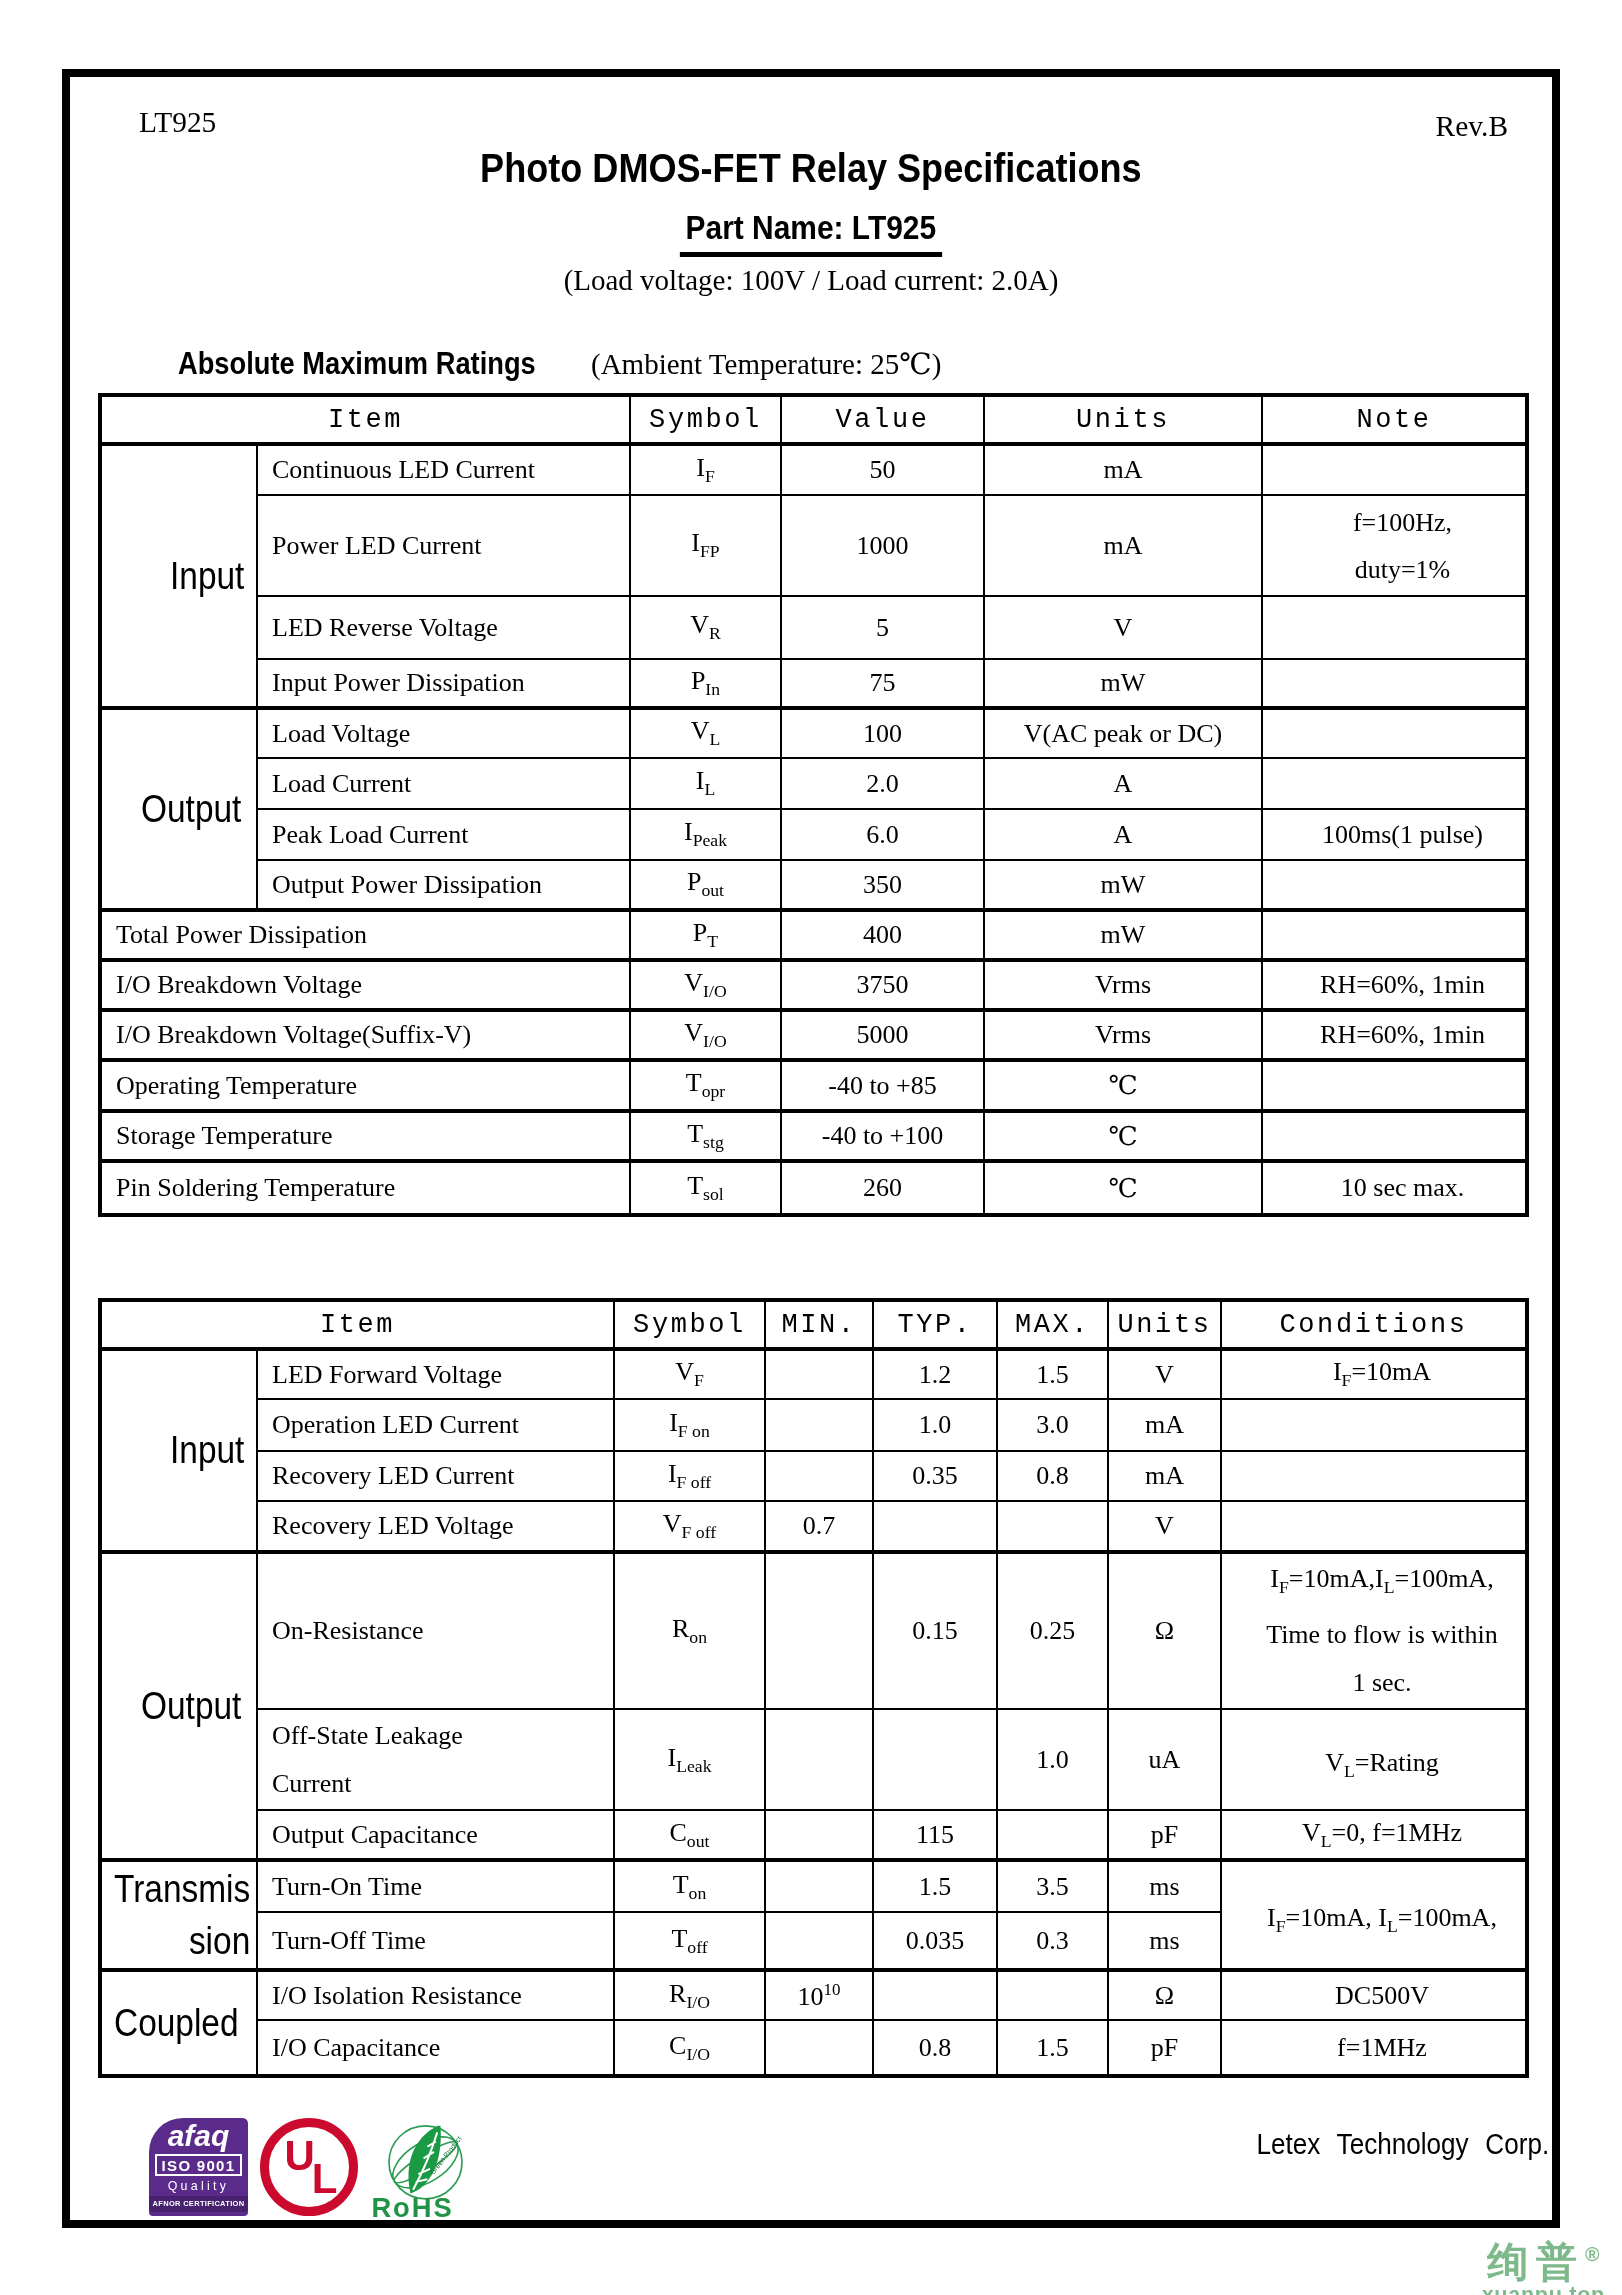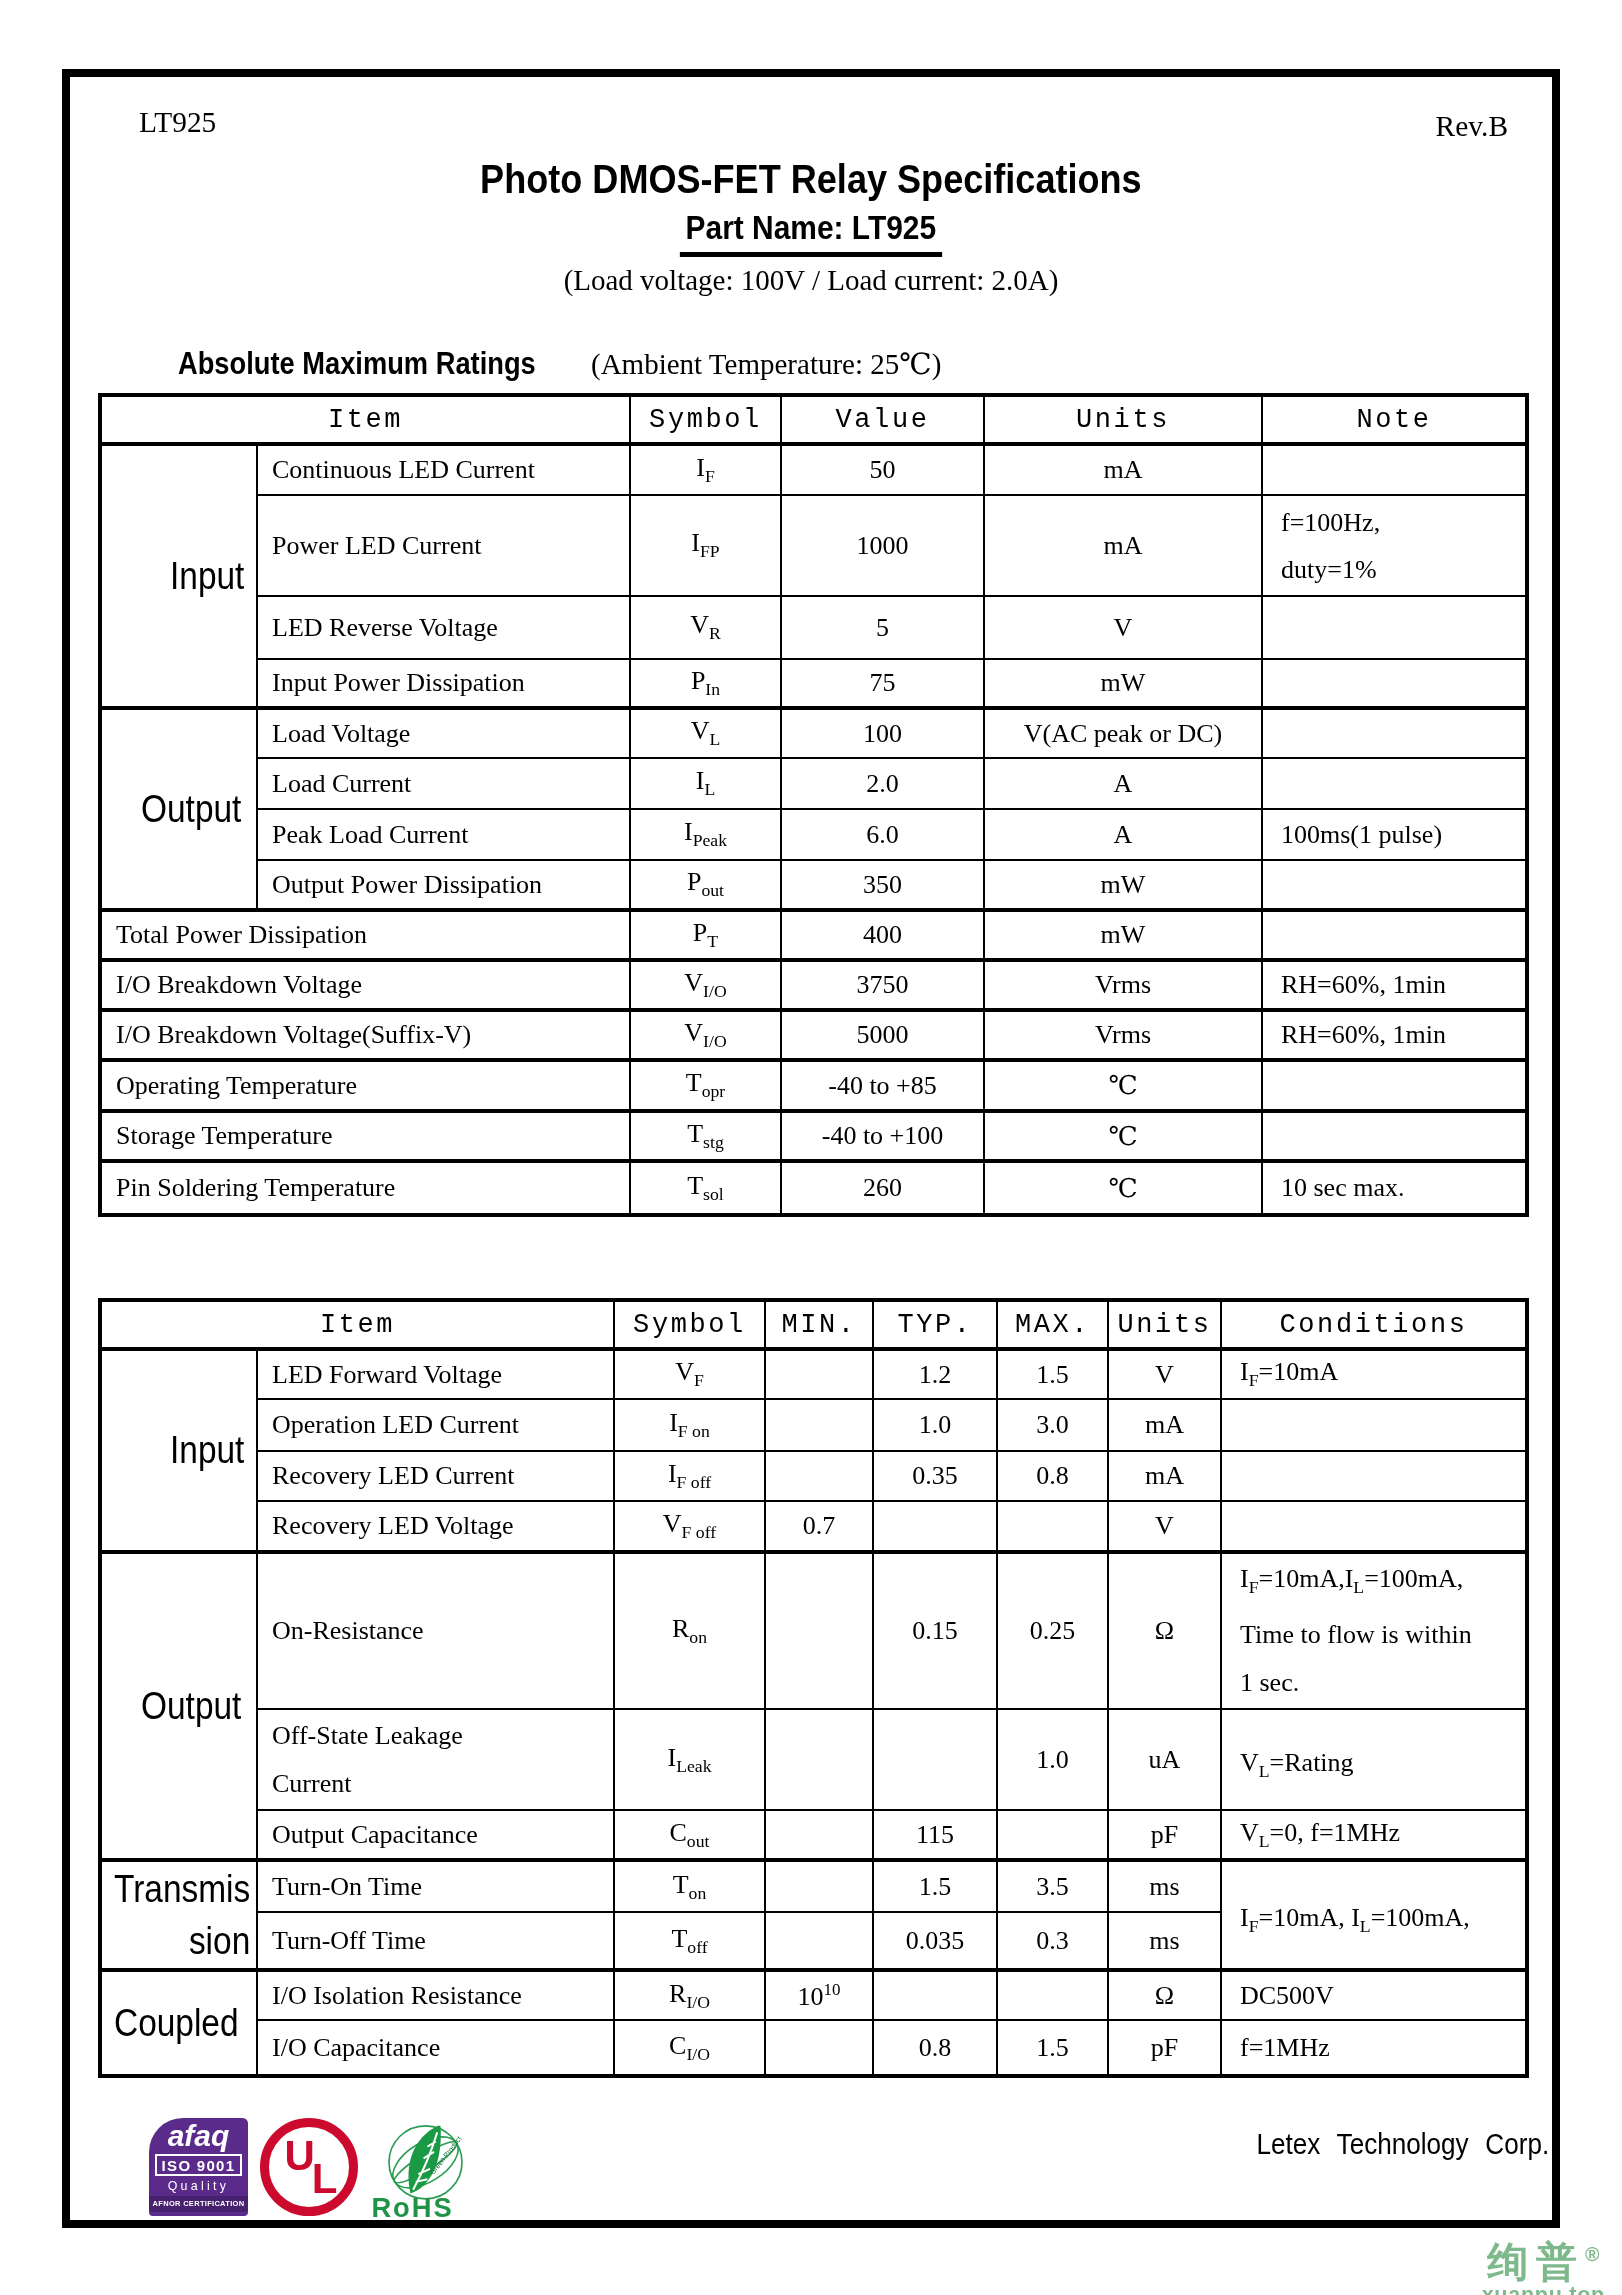--- a/index.html
+++ b/index.html
@@ -6,21 +6,21 @@
   .page{position:relative;width:1622px;height:2295px;background:#fff;color:#000;
         font-family:"Liberation Serif","DejaVu Serif","DejaVu Sans",serif;overflow:hidden;}
   .frame{position:absolute;left:62px;top:69px;width:1498px;height:2159px;
          border:8.5px solid #000;box-sizing:border-box;}
   .doc-code{position:absolute;left:139px;top:106px;font-size:29.4px;}
   .doc-rev{position:absolute;right:114px;top:110px;font-size:29.4px;}
   .sans{font-family:"Liberation Sans","DejaVu Sans",sans-serif;}
   .condensed{display:inline-block;transform:scaleX(0.88);transform-origin:center;}
   .condensed-l{display:inline-block;transform:scaleX(0.88);transform-origin:left center;}
   .condensed-r{display:inline-block;transform:scaleX(0.9);transform-origin:right center;}
-  .doc-title{position:absolute;left:0;right:0;top:156px;text-align:center;
+  .doc-title{position:absolute;left:0;right:0;top:145px;text-align:center;
              font-size:41px;font-weight:bold;}
   .part-name{position:absolute;left:0;right:0;top:208px;text-align:center;font-size:34px;font-weight:bold;}
   .part-name .u{display:inline-block;border-bottom:5.2px solid #000;padding:0 6.5px 5.2px 6.5px;}
   .subtitle{position:absolute;left:0;right:0;top:264px;text-align:center;font-size:29px;}
   .sec{position:absolute;left:145px;white-space:nowrap;margin-left:33px;}
   .sec .sec-sans{font-size:31px;font-weight:bold;}
   .sec .sec-serif{font-size:29px;margin-left:6.5px;}
   .sec1{top:346px;}
   .sec2{top:1249px;}
 
@@ -29,21 +29,21 @@
   .t1{top:393px;}
   .t2{top:1298px;}
   table.spec td{border:2px solid #000;vertical-align:middle;overflow:hidden;}
   tr.hrow td{border-bottom:4.6px solid #000;}
   tr.gb td{border-top:4.6px solid #000;}
   td.th{font-family:"Liberation Mono","DejaVu Sans Mono",monospace;
         letter-spacing:2.6px;text-align:center;font-size:27px;}
   td.grp{font-size:38px;padding-left:11.8px;text-align:right;}
   td.item{text-align:left;padding-left:14px;}
   td.c{text-align:center;}
-  td.note{text-align:left;padding-left:18px;}
+  td.note{text-align:center;padding-left:18px;}
   sub{font-size:17.7px;}
   sup{font-size:17px;}
   .n2l div{line-height:47px;}
   .i2l div{line-height:48px;}
   .g2l div{line-height:52px;}
   .cond3 div{line-height:48px;}
   td.vtop{vertical-align:top;padding-top:11.8px;}
 
   .logos{position:absolute;left:149px;top:2118px;display:flex;align-items:flex-start;gap:11.8px;}
   .afaq{width:99px;height:98px;background:#5b2b8c;border-radius:34px 5.2px 3.9px 3.9px;

